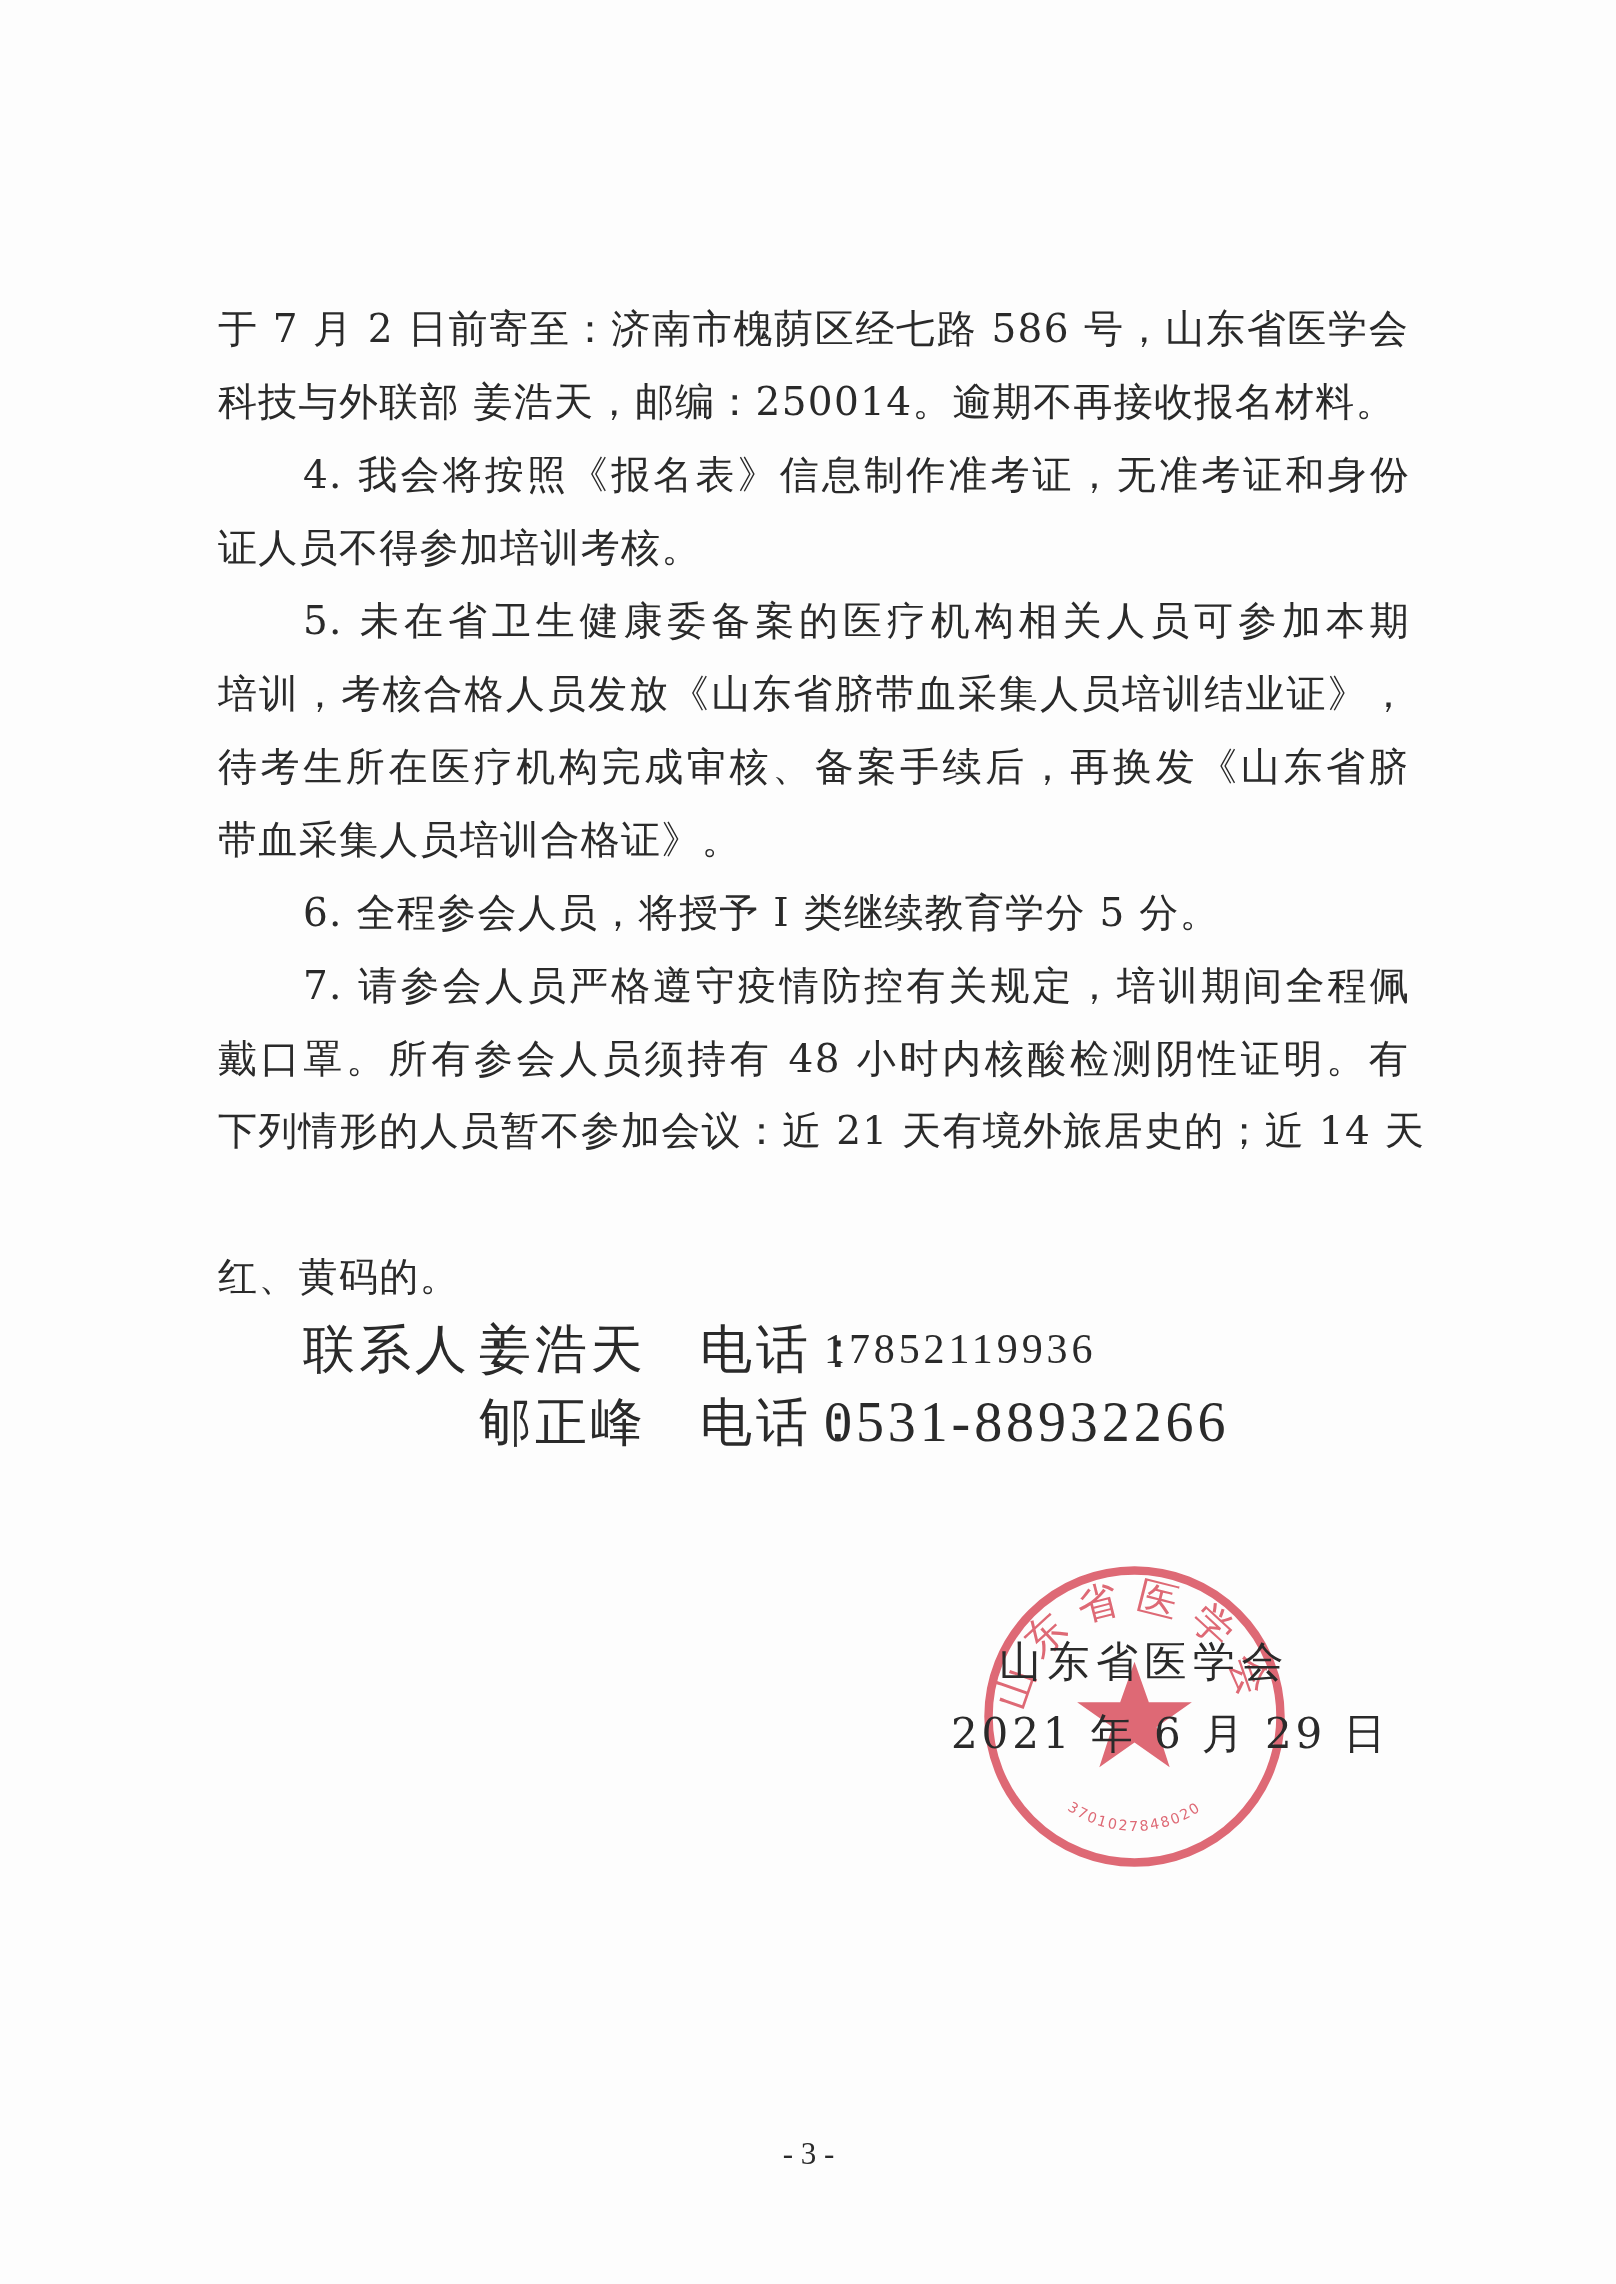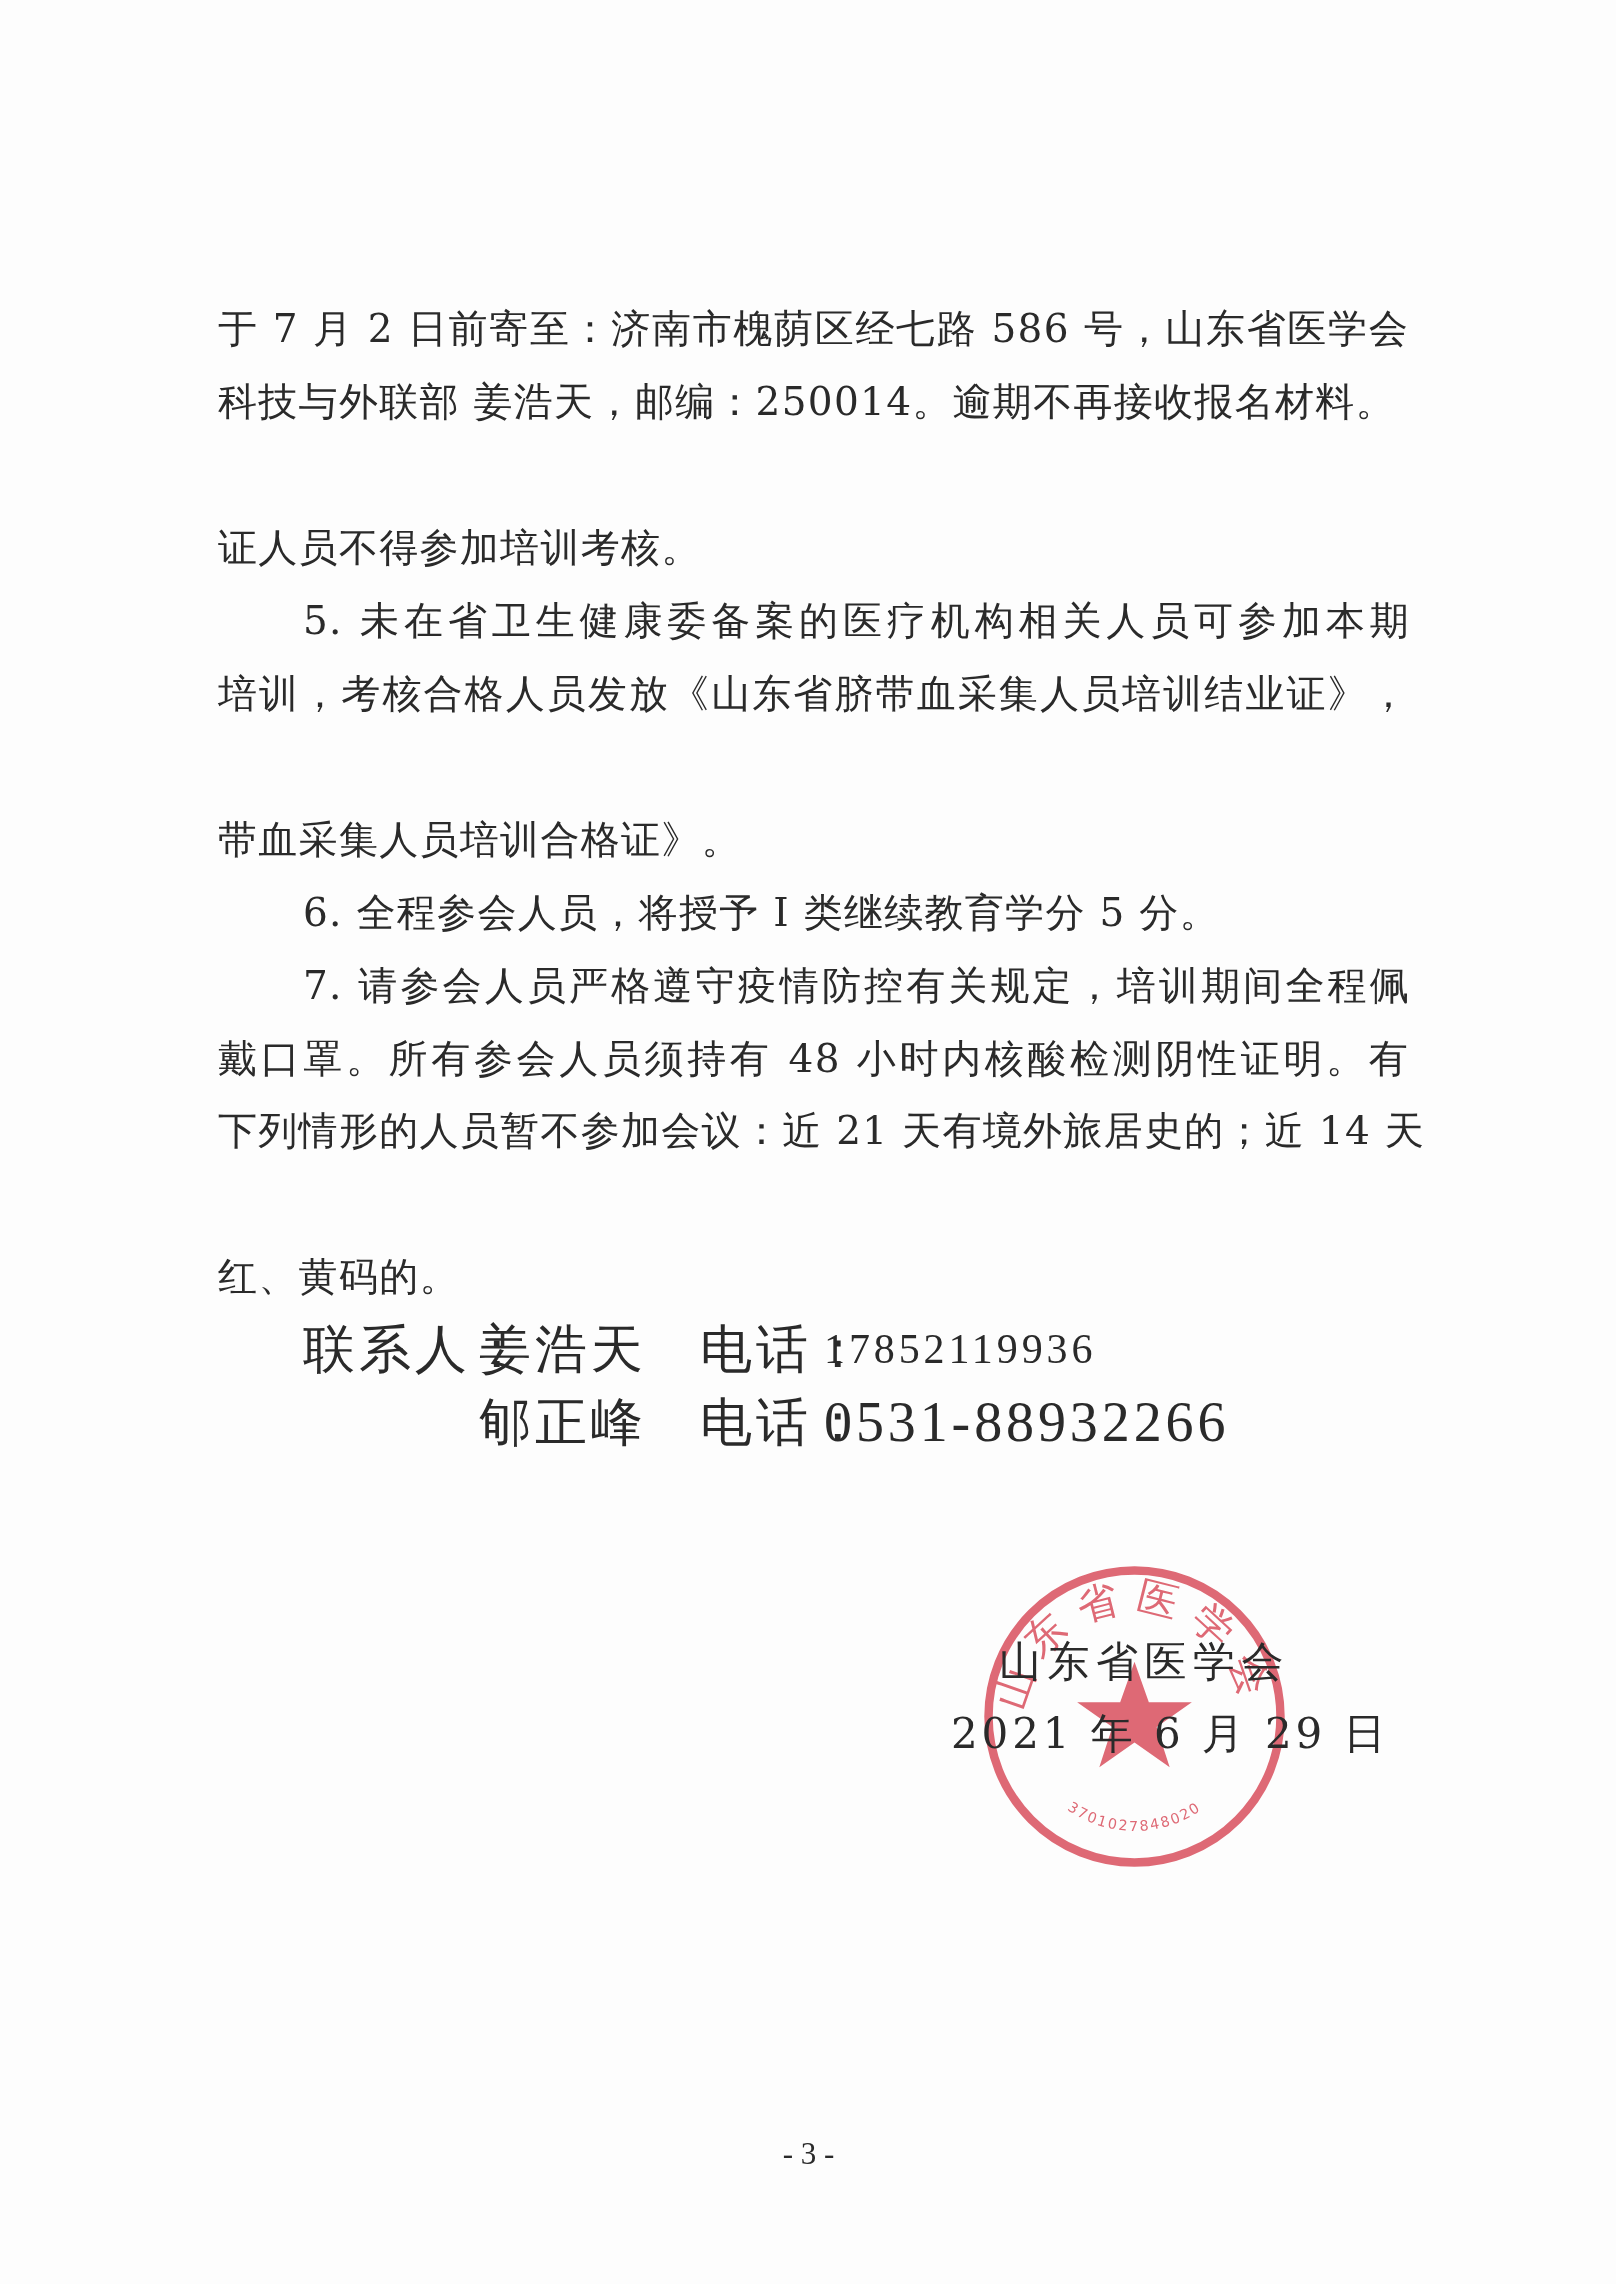--- a/index.html
+++ b/index.html
@@ -53,23 +53,25 @@
       font-family: "Liberation Serif", serif;
     }
   </style>
 </head>
 <body>
 
 <div class="page">
 
   <div class="line" style="top:292px">于 7 月 2 日前寄至：济南市槐荫区经七路 586 号，山东省医学会</div>
   <div class="line last" style="top:365px">科技与外联部 姜浩天，邮编：250014。逾期不再接收报名材料。</div>
+  <div class="line indent" style="top:438px">4. 我会将按照《报名表》信息制作准考证，无准考证和身份</div>
   <div class="line last" style="top:511px">证人员不得参加培训考核。</div>
   <div class="line indent" style="top:584px">5. 未在省卫生健康委备案的医疗机构相关人员可参加本期</div>
   <div class="line" style="top:657px">培训，考核合格人员发放《山东省脐带血采集人员培训结业证》，</div>
+  <div class="line" style="top:730px">待考生所在医疗机构完成审核、备案手续后，再换发《山东省脐</div>
   <div class="line last" style="top:803px">带血采集人员培训合格证》。</div>
   <div class="line indent last" style="top:876px">6. 全程参会人员，将授予 I 类继续教育学分 5 分。</div>
   <div class="line indent" style="top:949px">7. 请参会人员严格遵守疫情防控有关规定，培训期间全程佩</div>
   <div class="line" style="top:1022px">戴口罩。所有参会人员须持有 48 小时内核酸检测阴性证明。有</div>
   <div class="line" style="top:1094px">下列情形的人员暂不参加会议：近 21 天有境外旅居史的；近 14 天</div>
   <div class="line last" style="top:1240px">红、黄码的。</div>
 
   <div>
     <span class="contact" style="left:303px; top:1313px">联系人：</span>
     <span class="contact" style="left:479px; top:1313px">姜浩天</span>

